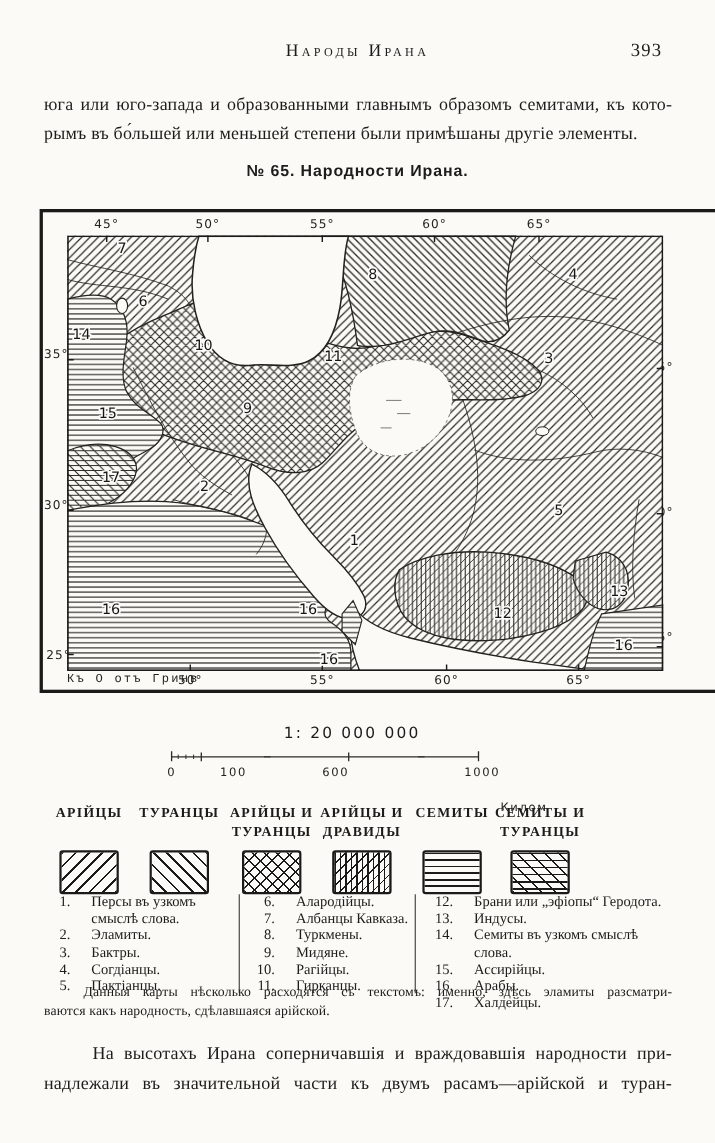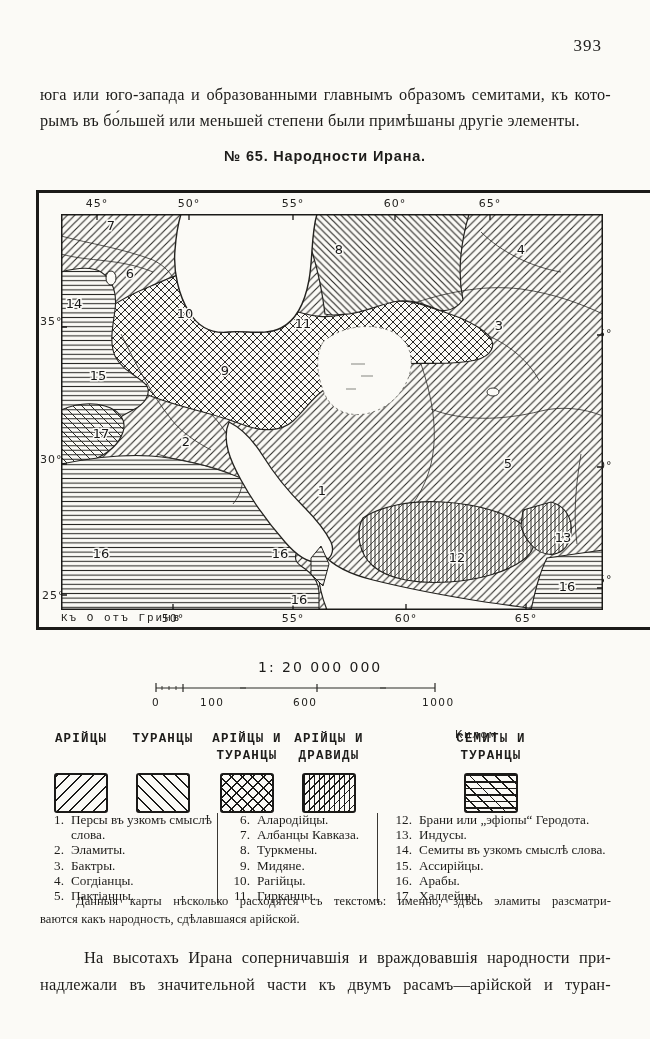--- a/index.html
+++ b/index.html
@@ -29,53 +29,54 @@
     font-size:11px;letter-spacing:2px;color:#242320;}
 
   
   #scale-ratio{left:258px;top:659px;font-family:"DejaVu Sans", sans-serif;font-size:14px;letter-spacing:2px;}
   #scale-bar{left:150px;top:680px;width:345px;height:34px;}
   .sc-num{position:absolute;top:16px;font-family:"DejaVu Sans", sans-serif;font-size:10.5px;letter-spacing:1.5px;color:#242320;}
 
   
   #legend{left:0;top:731px;width:650px;height:82px;}
   .lg-item{position:absolute;top:0;width:100px;text-align:center;}
-  .lg-labels{height:42px;font-family:Liberation Mono, monospace;font-weight:bold;
+  .lg-labels{height:42px;font-family:Liberation Serif, serif;font-weight:bold;
     font-size:12.5px;letter-spacing:1.2px;line-height:1.35;color:#1d1c1a;}
   .sw{width:50px;height:36px;margin:0 auto;border:2.5px solid #1b1a18;border-radius:3px;
       background-color:#fbfaf6;box-sizing:content-box;}
   .sw-ar{background-image:repeating-linear-gradient(135deg,#1b1a18 0 1.7px,transparent 1.7px 8.5px);}
   .sw-tu{background-image:repeating-linear-gradient(45deg,#1b1a18 0 1.7px,transparent 1.7px 8.5px);}
   .sw-at{background-image:repeating-linear-gradient(135deg,#1b1a18 0 1.4px,transparent 1.4px 7.5px),
                           repeating-linear-gradient(45deg,#1b1a18 0 1.4px,transparent 1.4px 7.5px);}
   .sw-ad{background-image:repeating-linear-gradient(90deg,#1b1a18 0 1.4px,transparent 1.4px 5px),
                           repeating-linear-gradient(135deg,#1b1a18 0 1.1px,transparent 1.1px 7px);}
   .sw-se{background-image:repeating-linear-gradient(180deg,#1b1a18 0 1.6px,transparent 1.6px 6px);}
   .sw-st{background-image:repeating-linear-gradient(180deg,#1b1a18 0 1.4px,transparent 1.4px 6.5px),
                           repeating-linear-gradient(45deg,#1b1a18 0 1.2px,transparent 1.2px 9px);}
 
   
   #peoples{left:40px;top:812px;width:572px;height:94px;font-size:13.2px;line-height:15.2px;}
   .pl-col{position:absolute;top:0;}
   .pl-row{display:flex;}
   .pl-num{flex:0 0 24px;text-align:right;}
-  .pl-name{padding-left:7px;}
+  .pl-name{padding-left:7px;margin-left:12px;}
   .pl-div{position:absolute;top:1px;width:1px;height:90px;background:#3a3834;}
 
   
   #note{left:40px;top:893px;width:571px;font-size:12.5px;line-height:1.4;letter-spacing:.1px;}
   .indent36{text-indent:36px;}
   #closing{left:40px;top:944px;width:571px;font-size:16.4px;line-height:1.65;letter-spacing:.2px;}
   .indent44{text-indent:44px;}
 </style>
 </head>
 <body>
 
 <div id="page">
 
+  <div class="abs" id="running-head">Народы Ирана</div>
   <div class="abs" id="page-number">393</div>
 
   <div class="abs" id="intro">
     <div class="just-last">юга или юго-запада и образованными главнымъ образомъ семитами, къ кото-</div>
     <div>рымъ въ бо́льшей или меньшей степени были примѣшаны другіе элементы.</div>
   </div>
 
   <div class="abs" id="map-caption">№ 65. Народности Ирана.</div>
 
   <div class="abs" id="map-block">
@@ -257,20 +258,27 @@
       </div>
       <div class="sw sw-at"></div>
     </div>
     <div class="lg-item" style="left:279px;">
       <div class="lg-labels">
         <div>АРІЙЦЫ И</div>
         <div>ДРАВИДЫ</div>
       </div>
       <div class="sw sw-ad"></div>
     </div>
+    <div class="lg-item" style="left:361px;">
+      <div class="lg-labels">
+        <div>СЕМИТЫ</div>
+        <div></div>
+      </div>
+      <div class="sw sw-se"></div>
+    </div>
     <div class="lg-item" style="left:441px;">
       <div class="lg-labels">
         <div>СЕМИТЫ И</div>
         <div>ТУРАНЦЫ</div>
       </div>
       <div class="sw sw-st"></div>
     </div>
   </div>
 
   <div class="abs" id="peoples">

